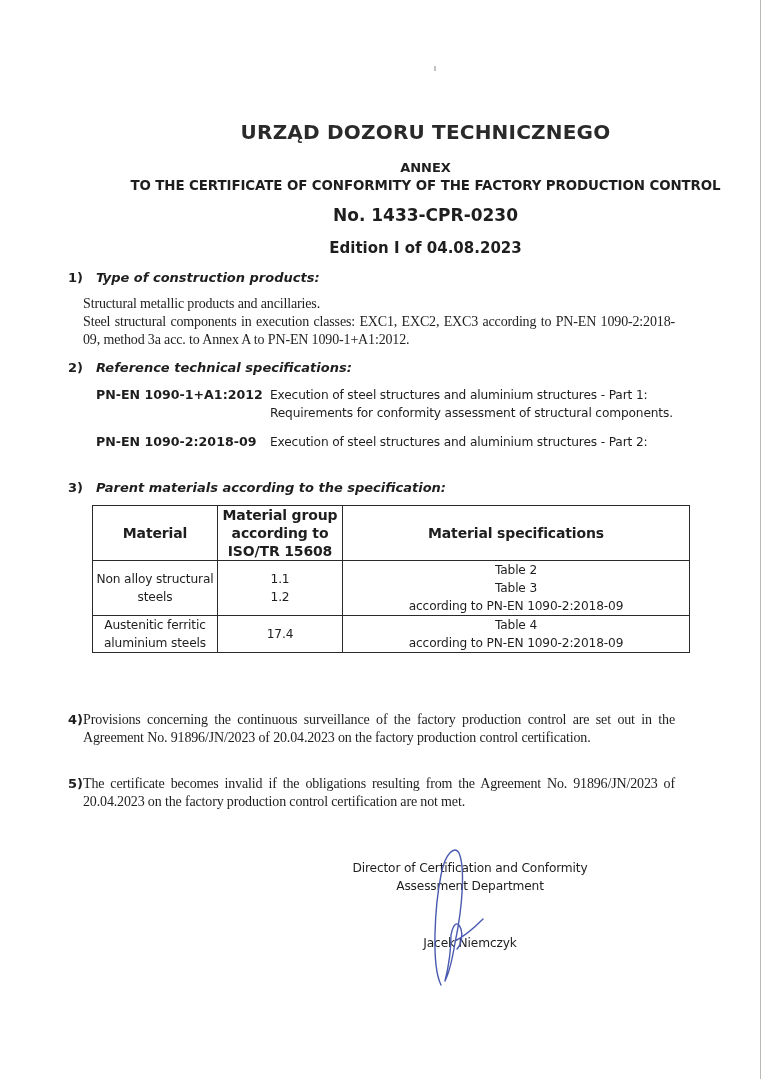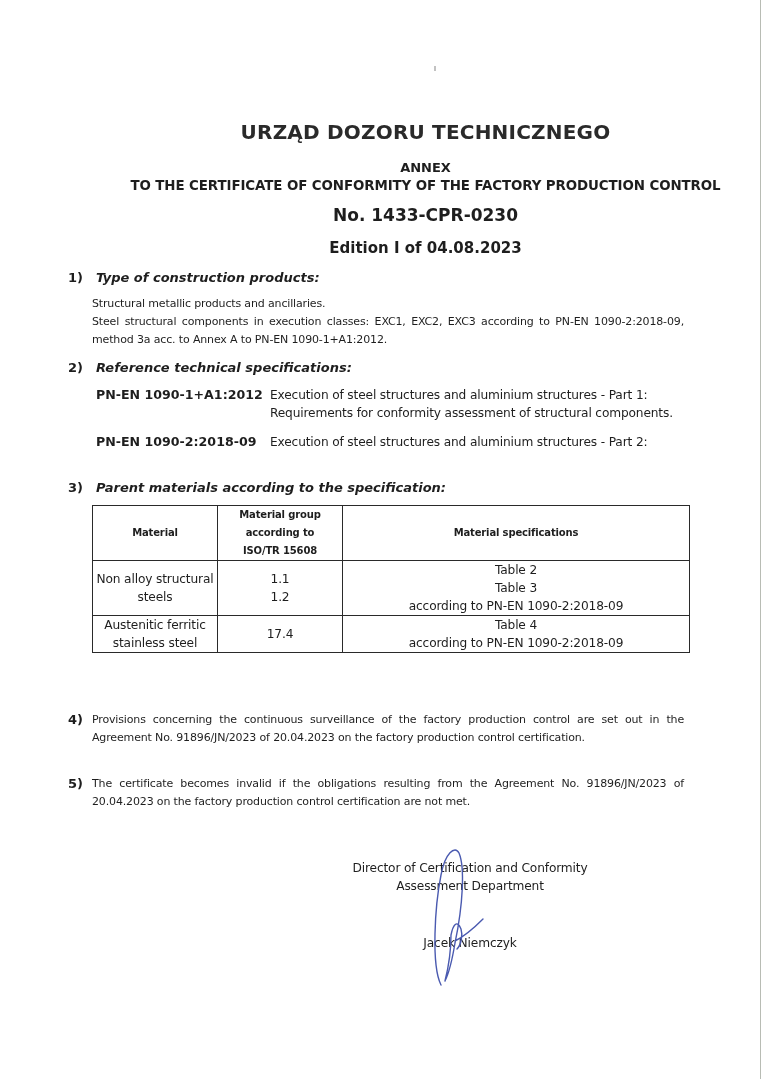--- a/index.html
+++ b/index.html
@@ -17,35 +17,35 @@
   }
   .center { position: absolute; left: 0; width: 763px; text-align: center; font-weight: bold; padding-left: 44px; }
   .org-title { top: 120px; font-size: 20px; letter-spacing: 0.2px; color: #2a2a2a; }
   .annex { top: 160px; font-size: 13px; }
   .annex-sub { top: 178px; font-size: 13.4px; letter-spacing: -0.1px; }
   .cert-no { top: 205px; font-size: 17px; }
   .edition { top: 239px; font-size: 15px; }
 
   .sec-num { position: absolute; left: 68px; font-weight: bold; font-size: 13px; }
   .sec-head { position: absolute; left: 96px; font-weight: bold; font-size: 13px; font-style: italic; }
-  .body-text { position: absolute; left: 92px; font-size: 11px; line-height: 18px; letter-spacing: -0.15px; }
+  .body-text { position: absolute; left: 83px; font-size: 14px; line-height: 18px; letter-spacing: -0.15px; font-family: Liberation Serif, serif; }
   .justify { text-align: justify; text-align-last: left; width: 592px; }
 
   .spec-code { position: absolute; left: 96px; font-weight: bold; font-size: 12.6px; }
   .spec-desc { position: absolute; left: 270px; font-size: 12.2px; line-height: 18px; letter-spacing: -0.15px; }
 
   table.materials {
     position: absolute; left: 92px; top: 505px; width: 598px;
     border-collapse: collapse; font-size: 12.2px; letter-spacing: -0.15px;
   }
   table.materials th, table.materials td {
     border: 1.3px solid #2a2a2a; text-align: center; vertical-align: middle;
     padding: 0 2px; line-height: 18px;
   }
-  table.materials th { font-weight: bold; font-size: 10px; height: 54px; }
+  table.materials th { font-weight: bold; font-size: 14px; height: 54px; }
   .col1 { width: 120px; }
   .col2 { width: 120px; }
   .row-1 td { height: 54px; }
   .row-2 td { height: 36px; }
   .row-3 td { height: 36px; }
   .multiline span { display: block; }
 
   .sig-block { position: absolute; left: 300px; width: 340px; text-align: center; font-size: 12.2px; line-height: 18px; letter-spacing: -0.15px; }
   .signature { position: absolute; left: 425px; top: 845px; width: 70px; height: 145px; }
 </style>
@@ -107,21 +107,21 @@
       </td>
       <td class="multiline">
         <span>Table 2</span>
         <span>Table 3</span>
         <span>according to PN-EN 1090-2:2018-09</span>
       </td>
     </tr>
     <tr class="row-3">
       <td class="multiline">
         <span>Austenitic ferritic</span>
-        <span>stainless steel</span>
+        <span>aluminium steels</span>
       </td>
       <td>17.4</td>
       <td class="multiline">
         <span>Table 4</span>
         <span>according to PN-EN 1090-2:2018-09</span>
       </td>
     </tr>
   </tbody>
 </table>
 

